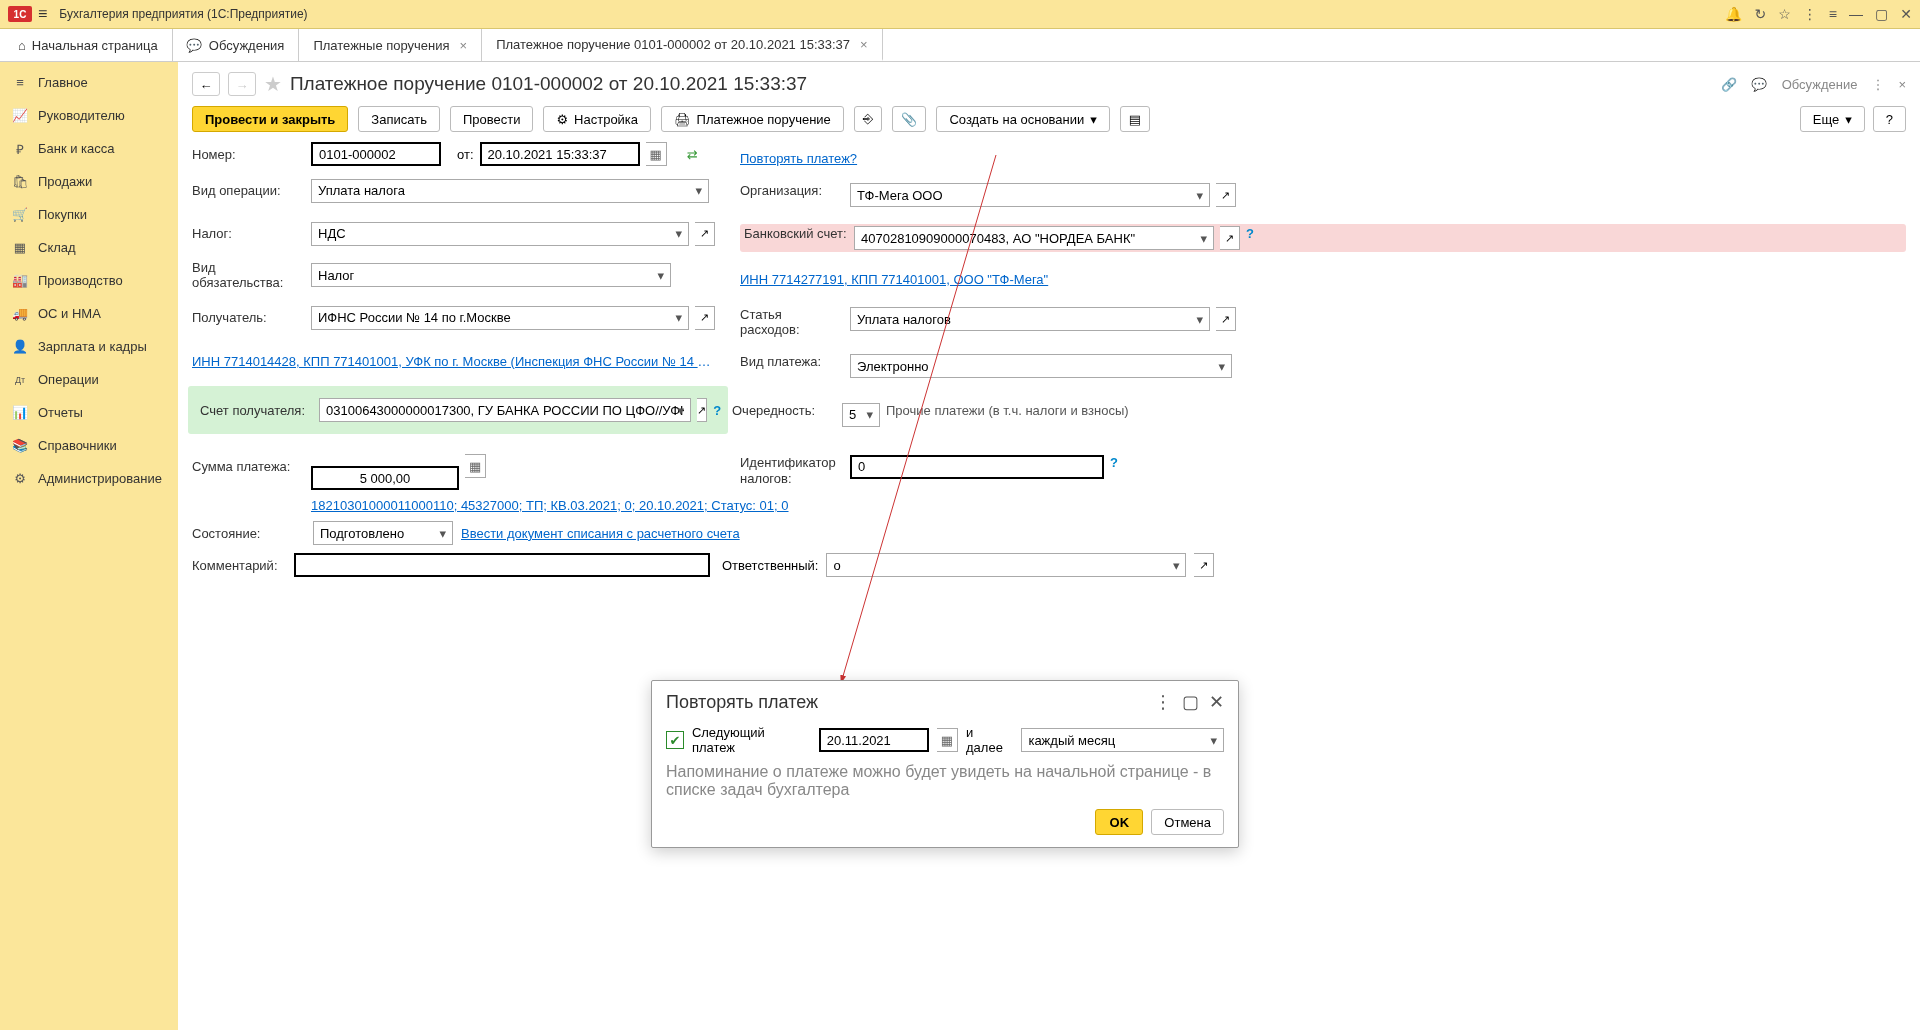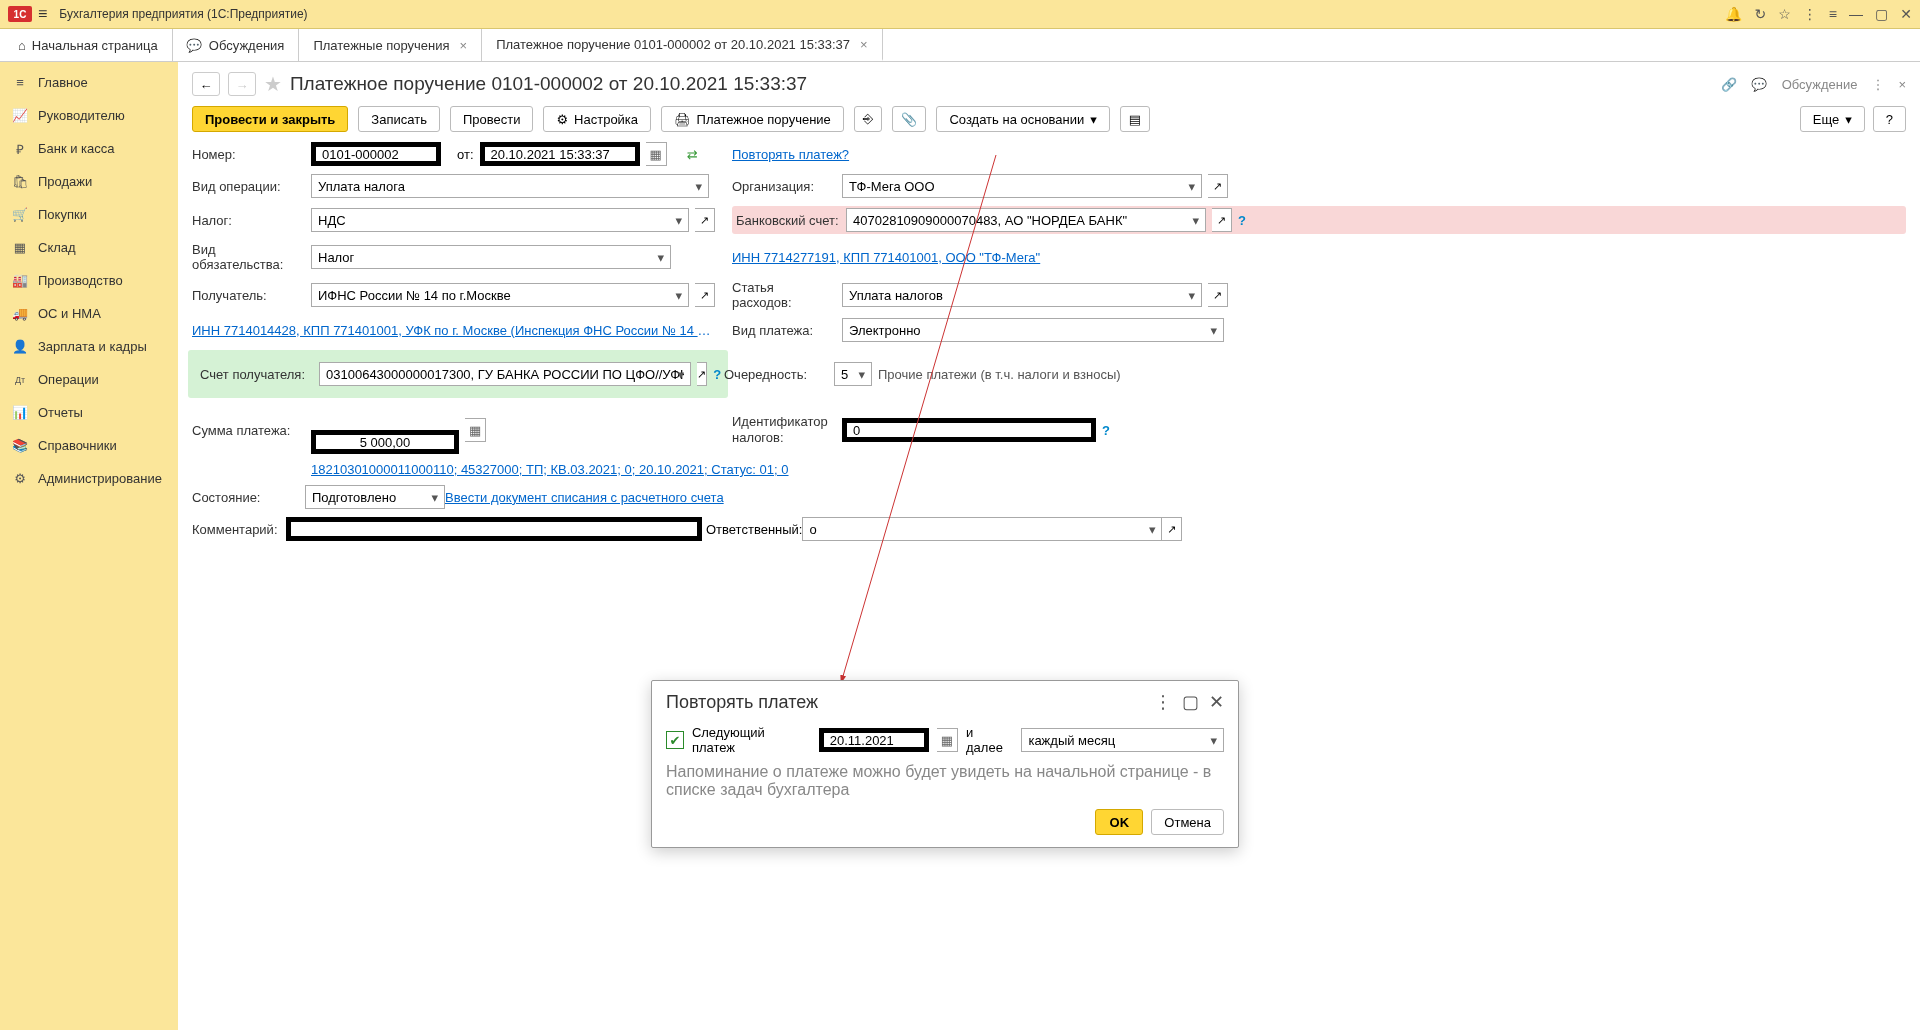--- a/index.html
+++ b/index.html
@@ -38,26 +38,26 @@
 
 
 .toolbar { display: flex; align-items: center; padding: 4px 14px 10px; gap: 10px; flex-wrap: wrap; justify-content: flex-end; }
 .btn { height: 26px; padding: 0 12px; border: 1px solid #bbb; background: #fff; border-radius: 3px; cursor: pointer; display: inline-flex; align-items: center; gap: 6px; font-size: 13px; }
 .btn.primary { background: #ffd633; border-color: #d4a800; font-weight: bold; }
 .btn.icon-only { padding: 0 8px; }
 .toolbar-right { margin-left: auto; display: flex; gap: 8px; }
 
 
 .form { padding: 0 14px; }
-.row { display: flex; align-items: center; margin-bottom: 8px; }
+.row { display: flex; align-items: center; margin-bottom: 8px; gap: 8px; }
 .col-left { width: 540px; display: flex; align-items: center; gap: 6px; }
-.col-right { flex: 1; display: flex; align-items: center; gap: 6px; }
+.col-right { flex: 1; display: flex; align-items: flex-start; gap: 6px; margin-top: 9px; }
 .label { width: 113px; color: #333; flex-shrink: 0; }
 .label-r { width: 104px; color: #333; flex-shrink: 0; }
-.input { height: 24px; border: 5px solid #000000; padding: 0 6px; background: #fff; font-size: 13px; }
+.input { height: 24px; border: 2px solid #000000; padding: 0 6px; background: #fff; font-size: 13px; }
 .input.w-num { width: 130px; }
 .input.w-date { width: 160px; }
 .select { height: 24px; border: 1px solid #aaa; padding: 0 6px; background: #fff; display: flex; align-items: center; position: relative; }
 .select::after { content: '▾'; position: absolute; right: 6px; color: #555; }
 .ext-btn { width: 20px; height: 24px; border: 1px solid #aaa; border-left: none; background: #fff; display: flex; align-items: center; justify-content: center; cursor: pointer; font-size: 11px; }
 .link { color: #0066cc; text-decoration: underline; cursor: pointer; }
 .hint { color: #555; }
 .qmark { color: #0088cc; cursor: pointer; font-weight: bold; }
 
 .row-green { background: #d5f2d5; padding: 12px; border-radius: 3px; margin-left: -4px; margin-right: -4px; }

